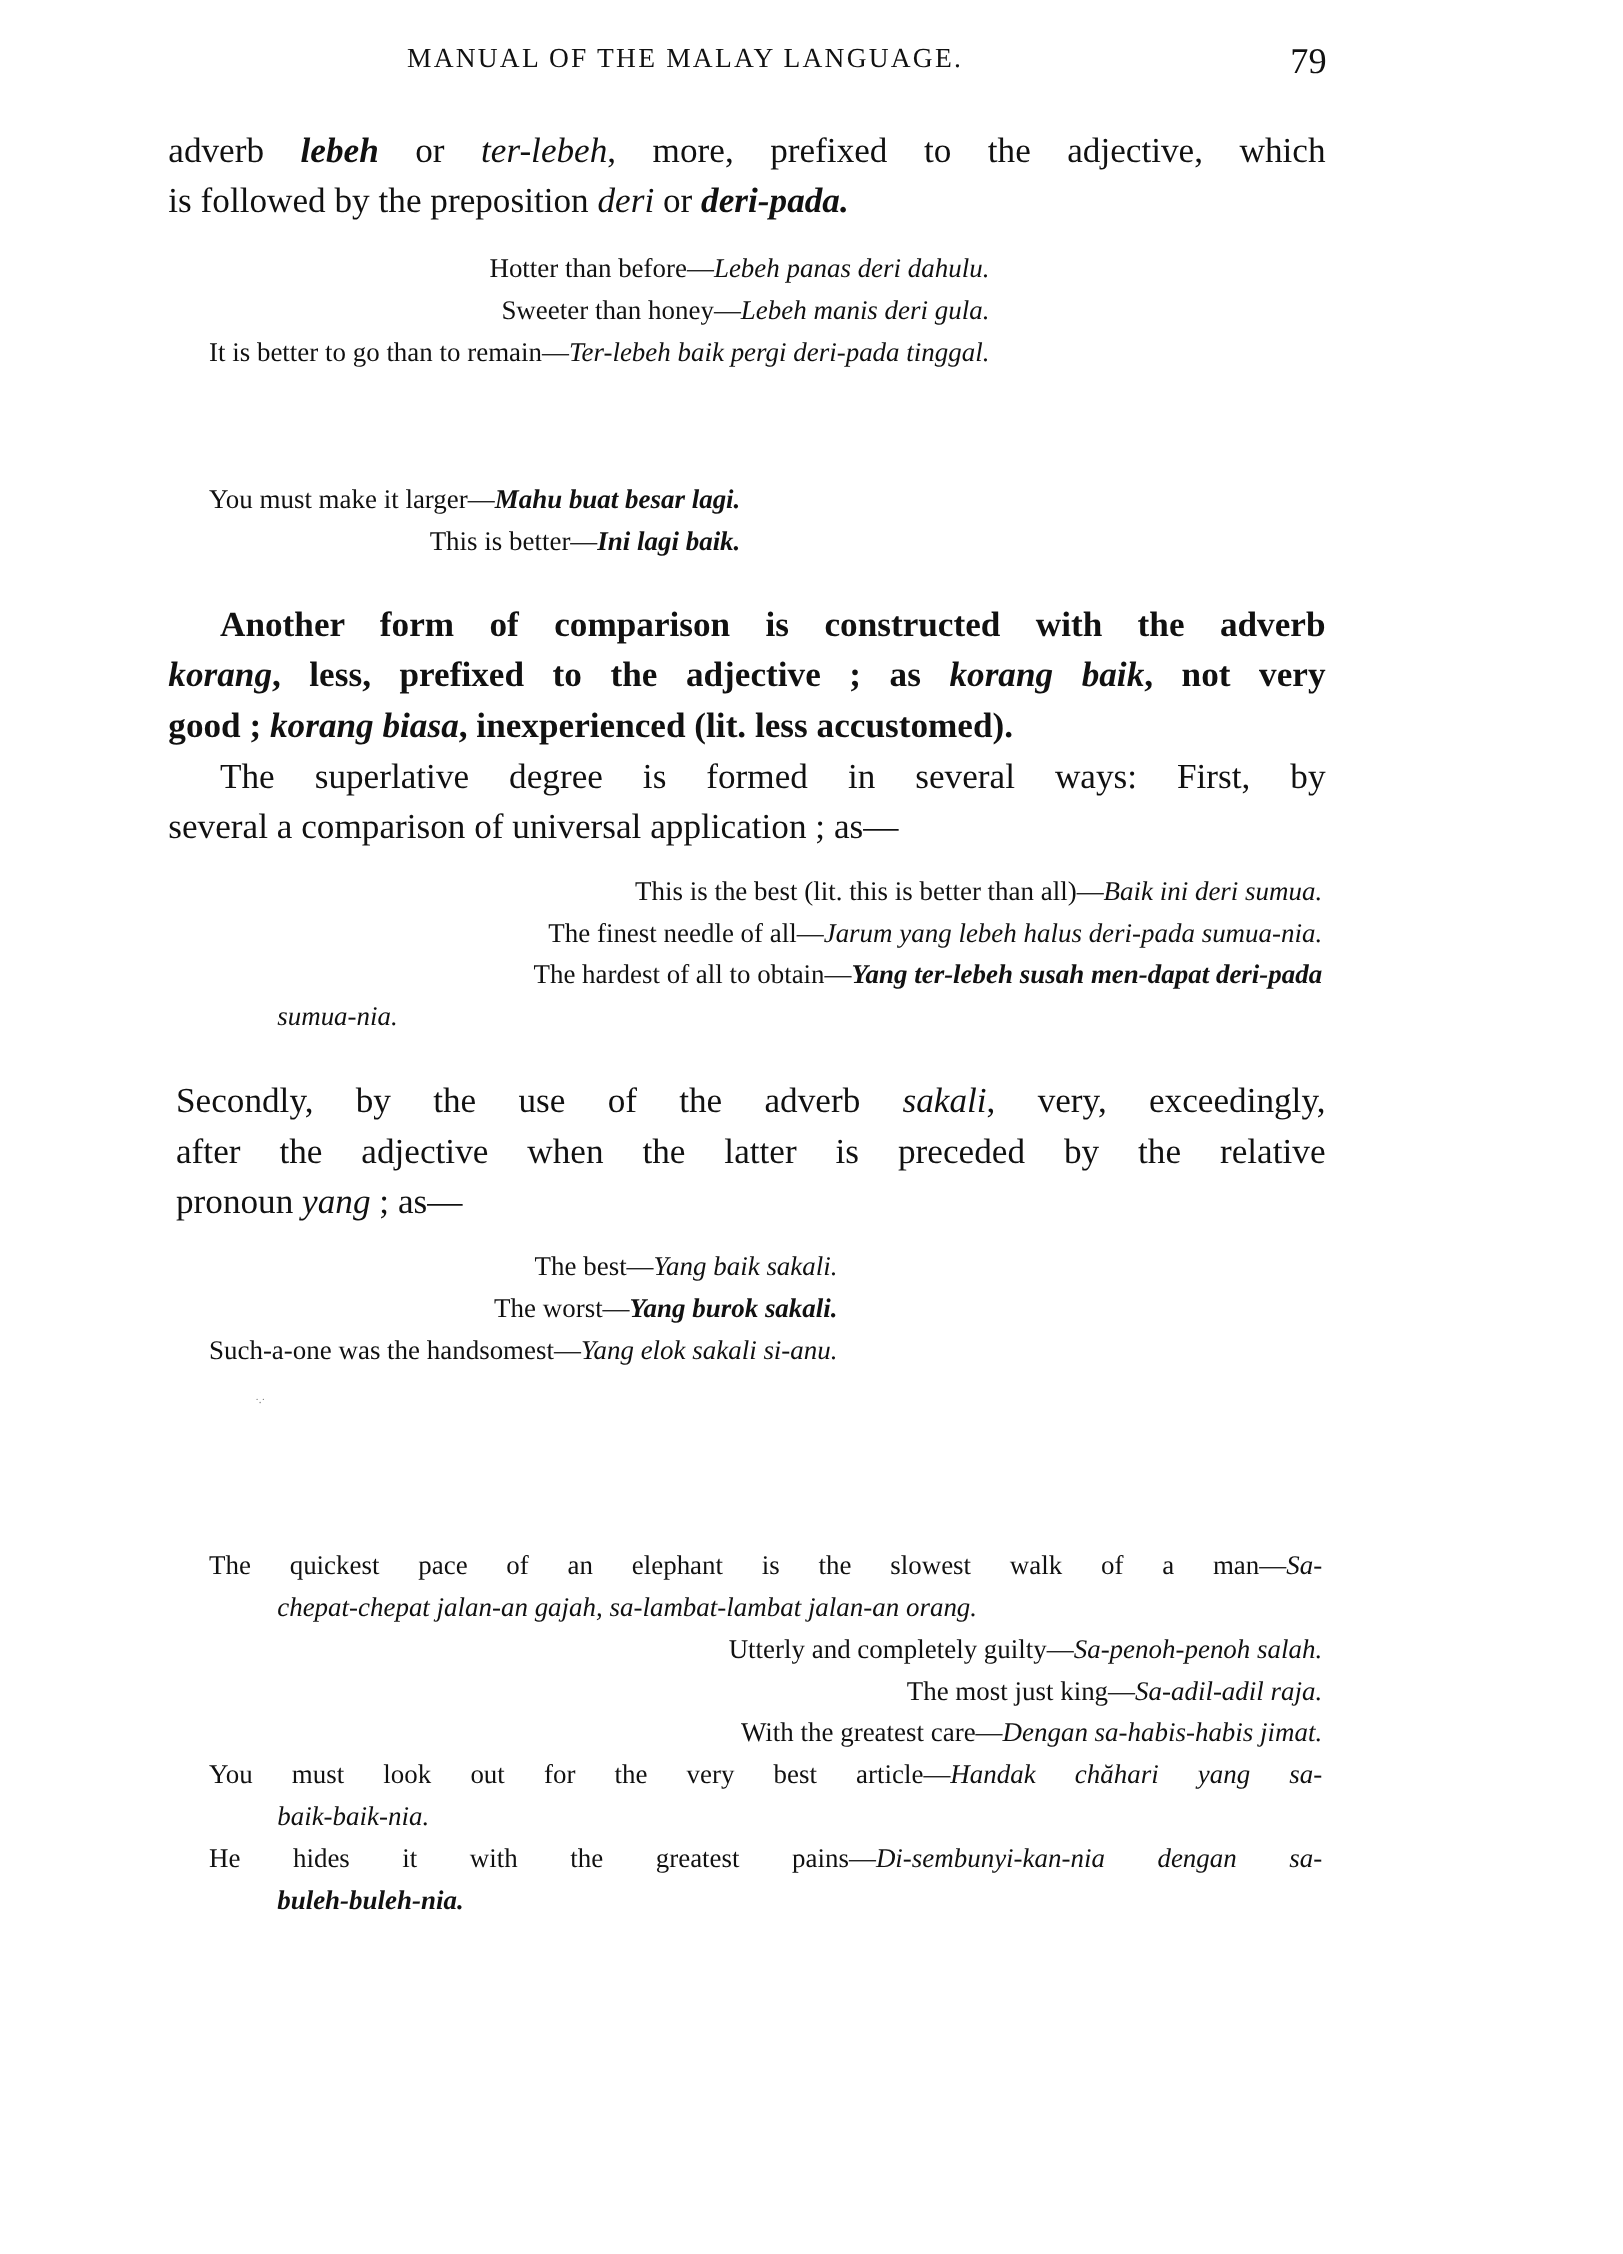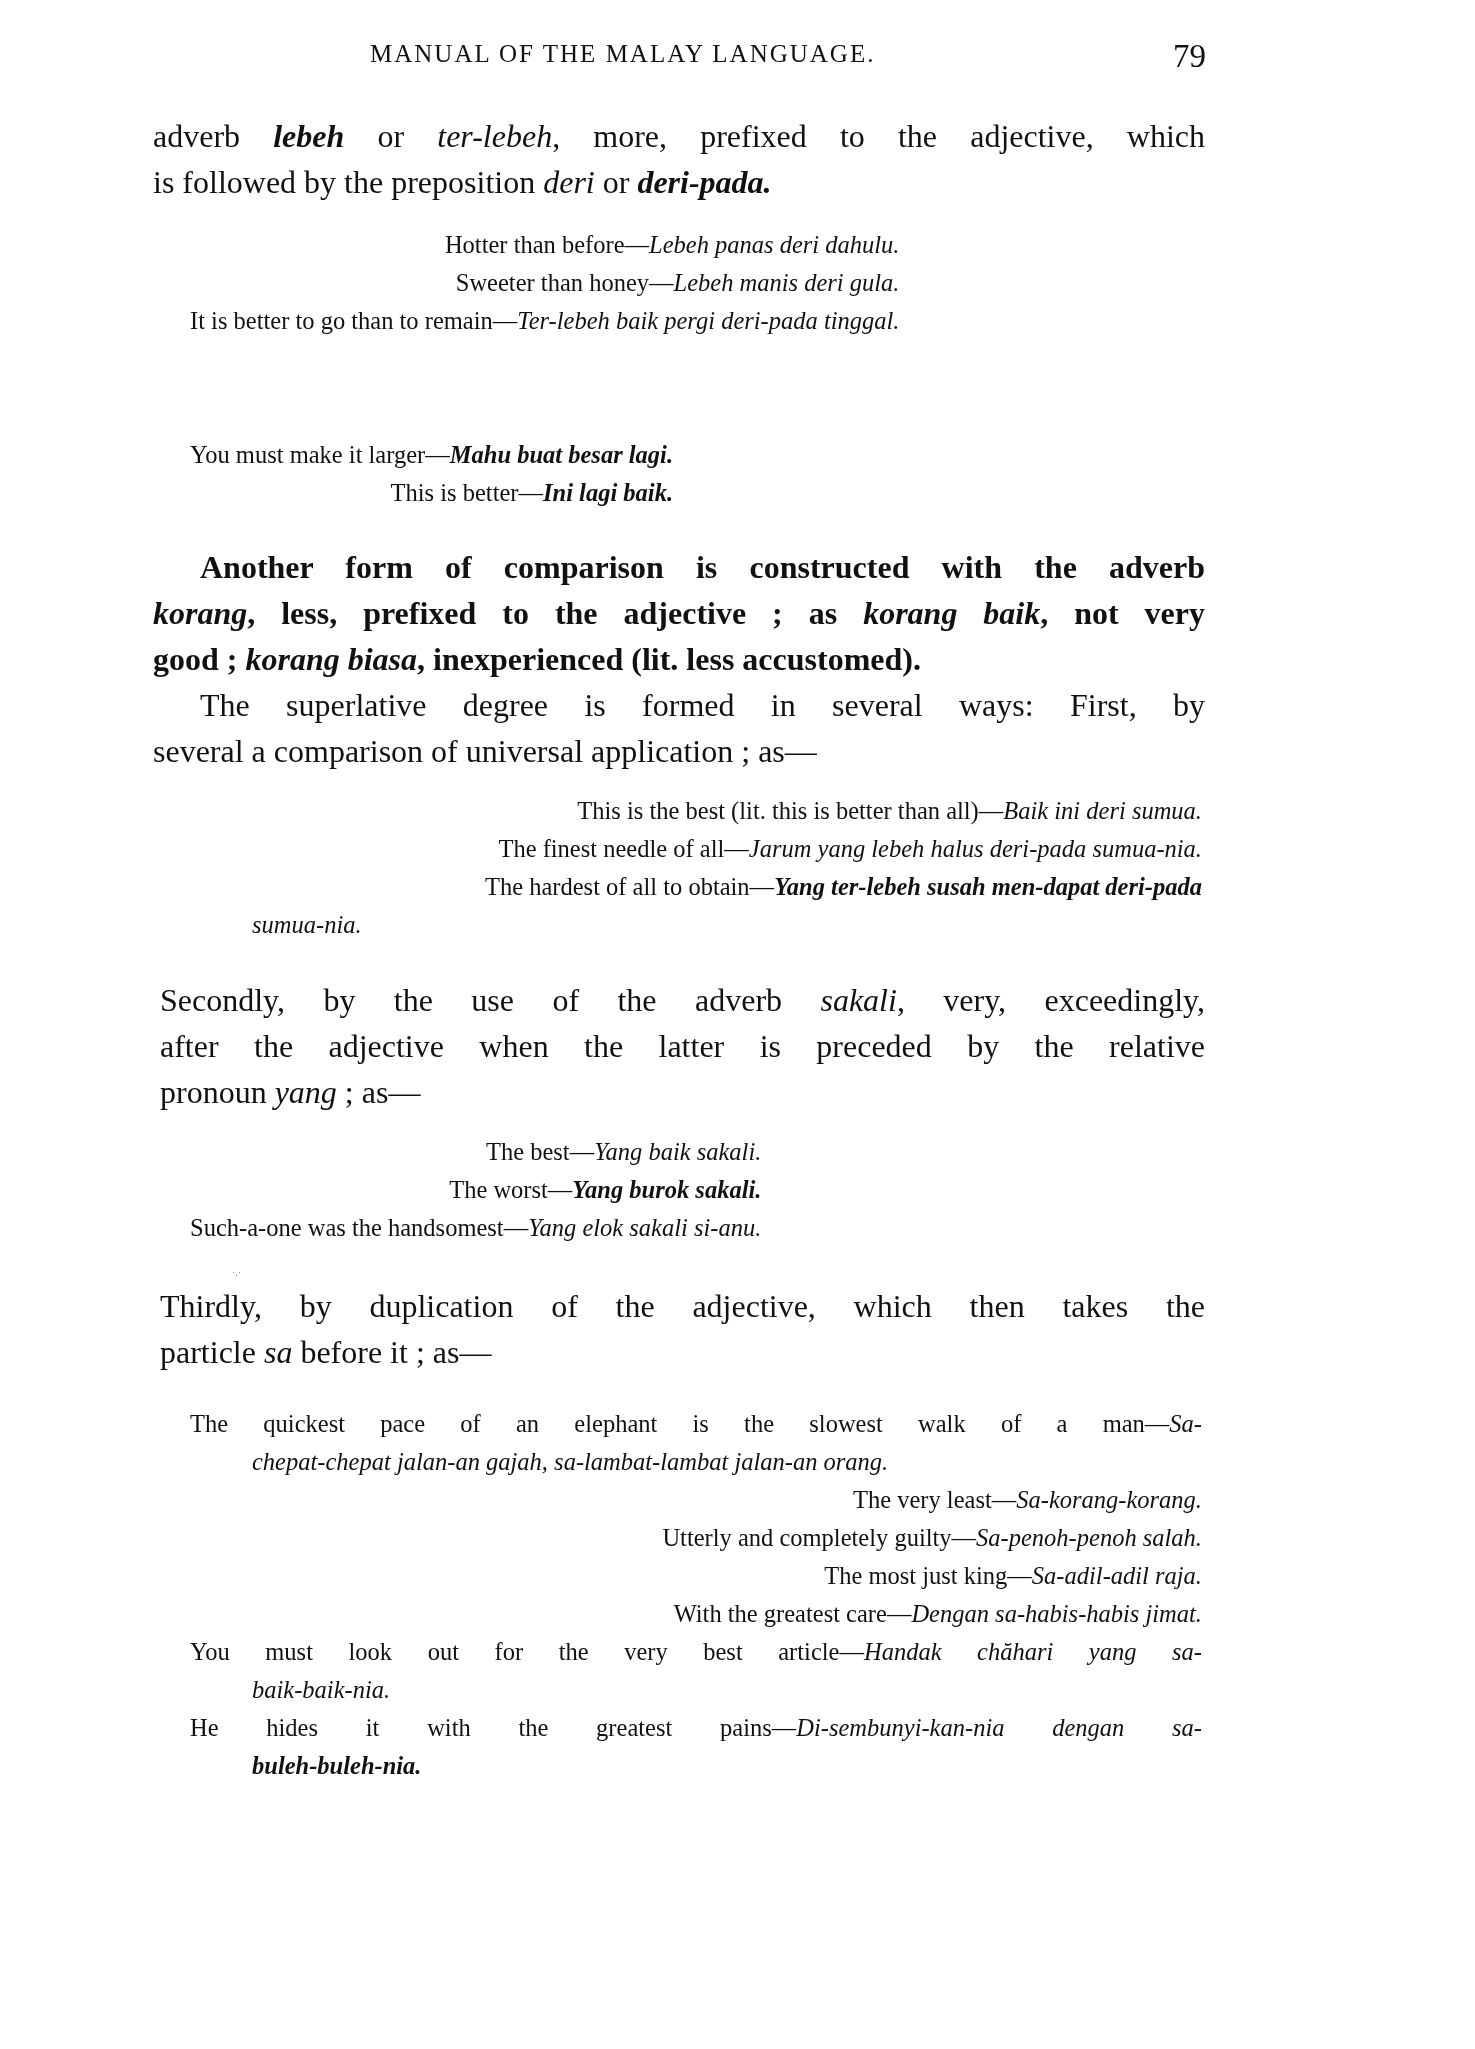--- a/index.html
+++ b/index.html
@@ -80,29 +80,24 @@
   </div>
 
   <div class="ex" style="left:190px; top:1133px;">
     <span class="row"><span>The best—</span><i>Yang baik sakali.</i></span>
     <span class="row"><span>The worst—</span><b class="bi">Yang burok sakali.</b></span>
     <span class="row"><span>Such-a-one was the handsomest—</span><i>Yang elok sakali si-anu.</i></span>
   </div>
 
   <div class="speck">·.·</div>
 
-  <div class="para" style="left:160px; top:1283px; width:1045px;">
-    <span class="ln">Thirdly, by duplication of the adjective, which then takes the</span>
-    <span class="ln last"><span>particle </span><i>sa</i><span> before it ; as—</span></span>
-  </div>
 
   <div class="ex" style="left:190px; top:1405px; width:1012px;">
     <span class="row just"><span>The quickest pace of an elephant is the slowest walk of a man—</span><i>Sa-</i></span>
     <span class="cont"><i>chepat-chepat jalan-an gajah, sa-lambat-lambat jalan-an orang.</i></span>
-    <span class="row"><span>The very least—</span><i>Sa-korang-korang.</i></span>
     <span class="row"><span>Utterly and completely guilty—</span><i>Sa-penoh-penoh salah.</i></span>
     <span class="row"><span>The most just king—</span><i>Sa-adil-adil raja.</i></span>
     <span class="row"><span>With the greatest care—</span><i>Dengan sa-habis-habis jimat.</i></span>
     <span class="row just"><span>You must look out for the very best article—</span><i>Handak chăhari yang sa-</i></span>
     <span class="cont"><i>baik-baik-nia.</i></span>
     <span class="row just"><span>He hides it with the greatest pains—</span><i>Di-sembunyi-kan-nia dengan sa-</i></span>
     <span class="cont"><b class="bi">buleh-buleh-nia.</b></span>
   </div>
 
 </div>

